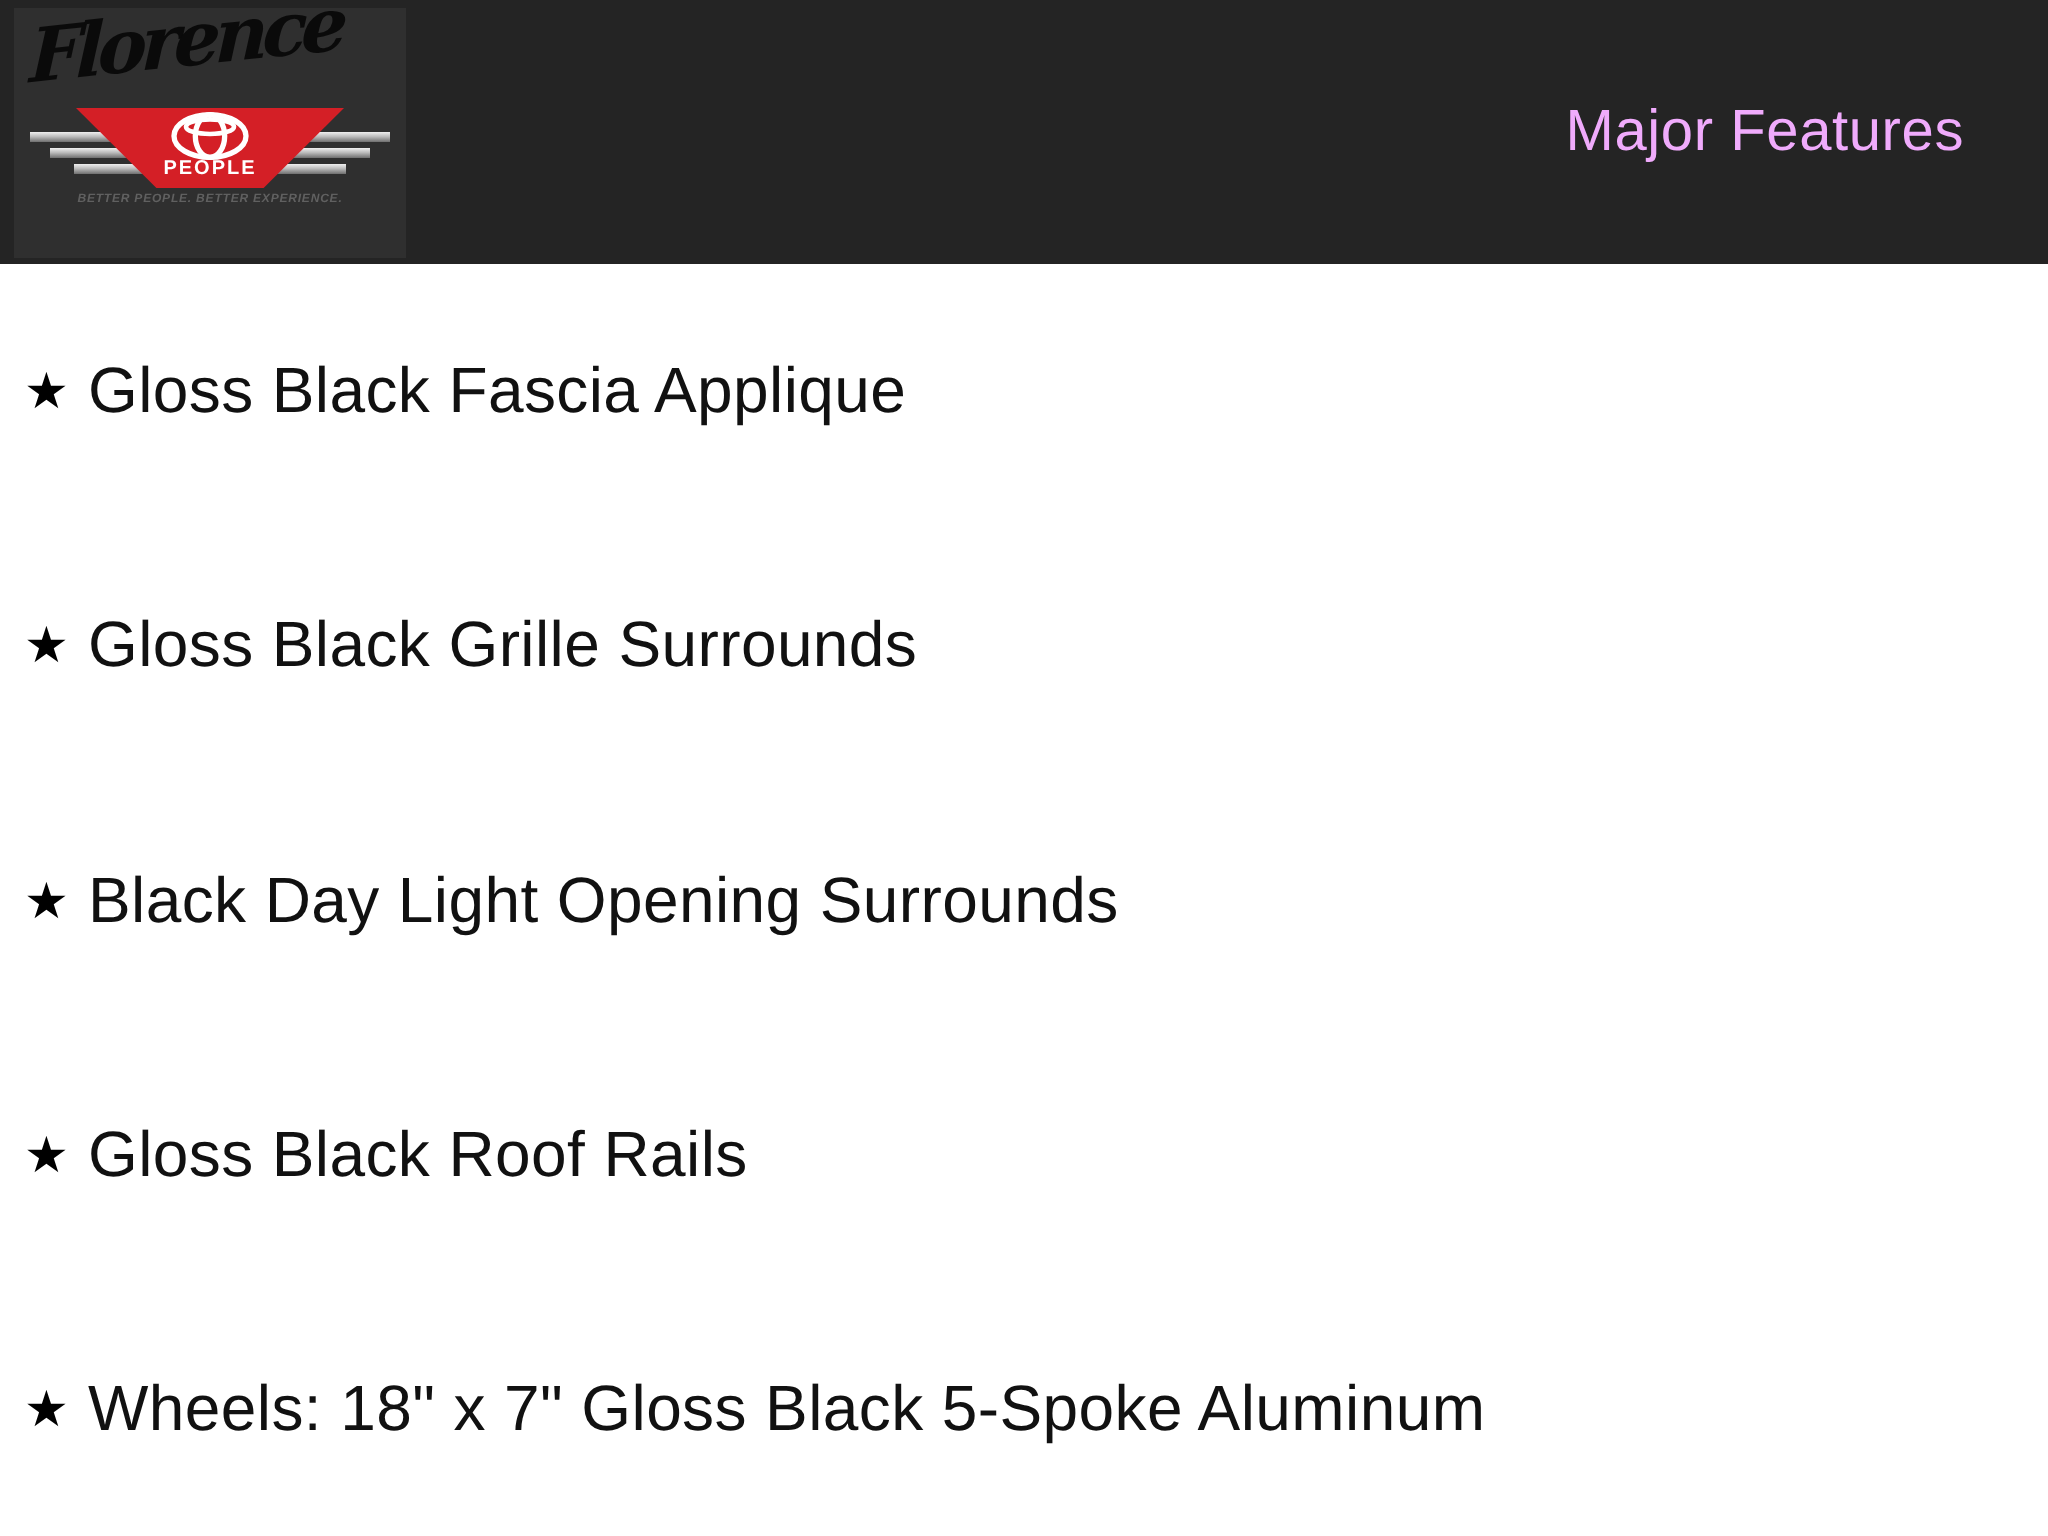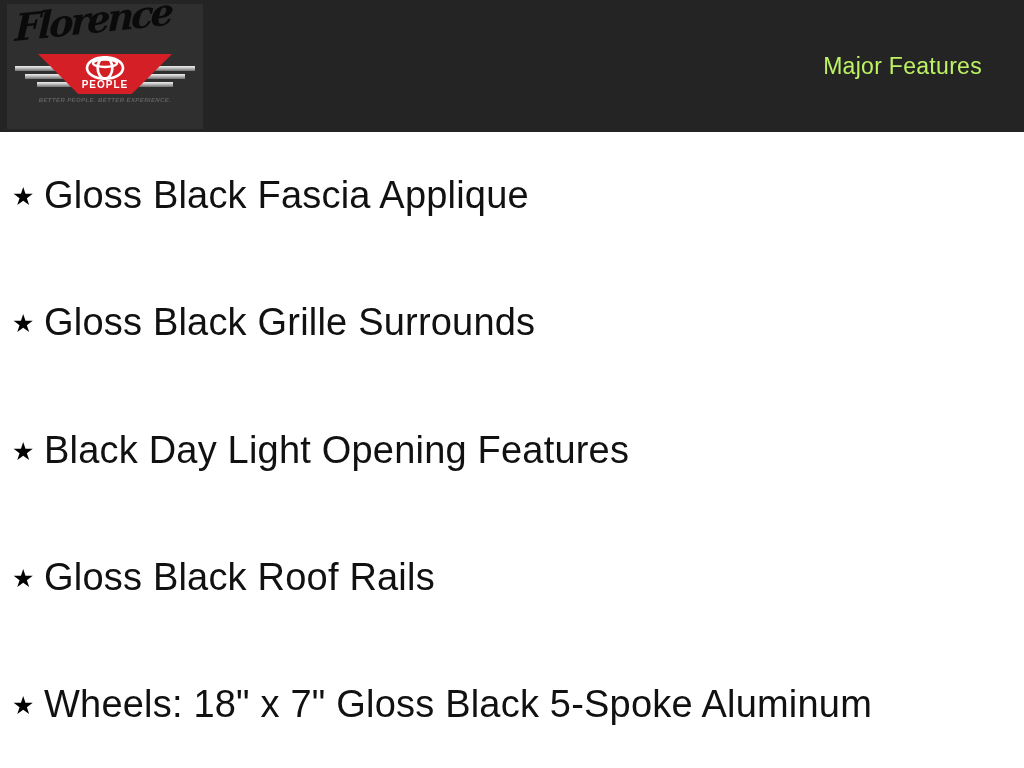--- a/index.html
+++ b/index.html
@@ -7,21 +7,21 @@
   body { font-family: "Liberation Sans", sans-serif; position: relative; }
 
   
   .header {
     position: absolute; top: 0; left: 0; width: 1024px; height: 132px;
     background: #242424;
     display: flex; align-items: center; justify-content: flex-end;
     padding-right: 42px;
   }
   .header-title {
-    color: #bef264; font-size: 23px; font-weight: 400; letter-spacing: 0.3px;
+    color: #f0abfc; font-size: 29px; font-weight: 400; letter-spacing: 0.3px;
   }
 
   
   .logo-panel {
     position: absolute; top: 4px; left: 7px; width: 196px; height: 125px;
     background: #2f2f2f; overflow: hidden;
   }
   .logo-script {
     position: absolute; top: 2px; left: 8px; width: 186px; z-index: 5;
     font-family: "DejaVu Serif", serif; font-style: italic; font-weight: bold;
@@ -65,21 +65,21 @@
     display: flex; flex-direction: column;
   }
   .feature-row {
     flex: 1; display: flex; align-items: center; padding-left: 12px;
   }
   .feature-star {
     font-size: 25px; color: #000; width: 32px; flex: 0 0 32px;
     line-height: 1; padding-top: 2px;
   }
   .feature-label {
-    font-size: 38px; color: #111; letter-spacing: 0.2px; white-space: nowrap;
+    font-size: 32px; color: #111; letter-spacing: 0.2px; white-space: nowrap;
   }
 </style>
 </head>
 <body>
 
 <div class="header">
   <span class="header-title">Major Features</span>
 </div>
 
 <div class="logo-panel">
@@ -102,21 +102,21 @@
   <div class="feature-row">
     <span class="feature-star">★</span>
     <span class="feature-label">Gloss Black Fascia Applique</span>
   </div>
   <div class="feature-row">
     <span class="feature-star">★</span>
     <span class="feature-label">Gloss Black Grille Surrounds</span>
   </div>
   <div class="feature-row">
     <span class="feature-star">★</span>
-    <span class="feature-label">Black Day Light Opening Features</span>
+    <span class="feature-label">Black Day Light Opening Surrounds</span>
   </div>
   <div class="feature-row">
     <span class="feature-star">★</span>
     <span class="feature-label">Gloss Black Roof Rails</span>
   </div>
   <div class="feature-row">
     <span class="feature-star">★</span>
     <span class="feature-label">Wheels: 18" x 7" Gloss Black 5-Spoke Aluminum</span>
   </div>
 </div>

